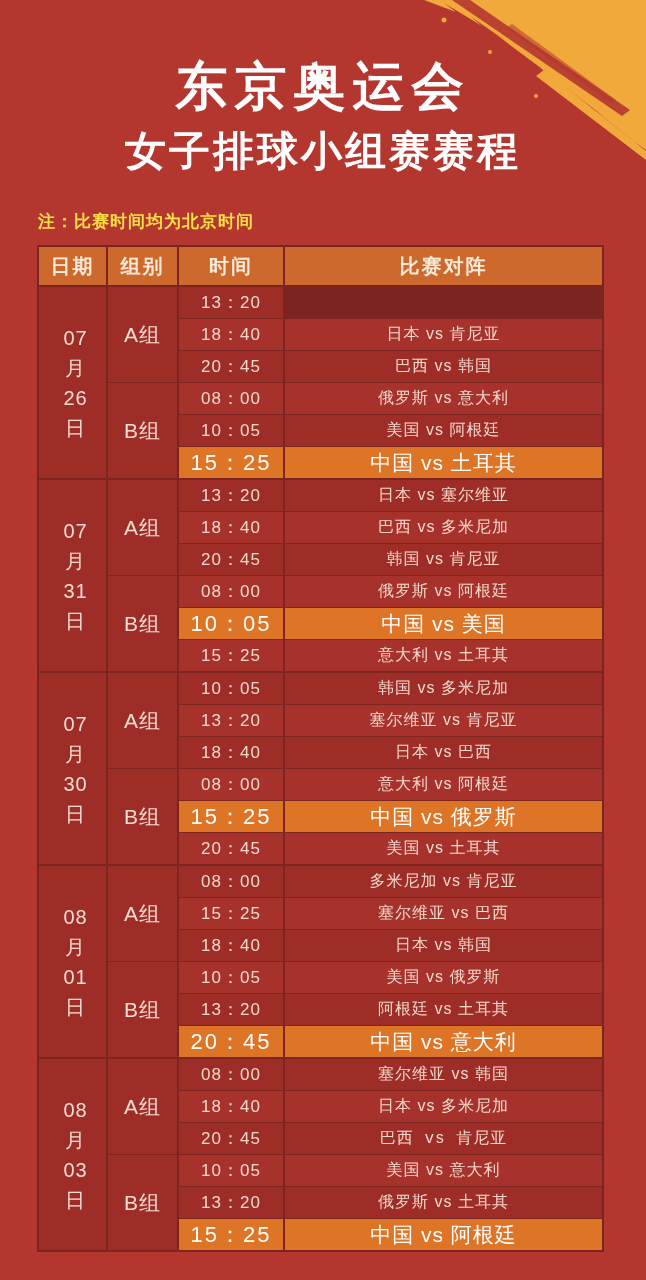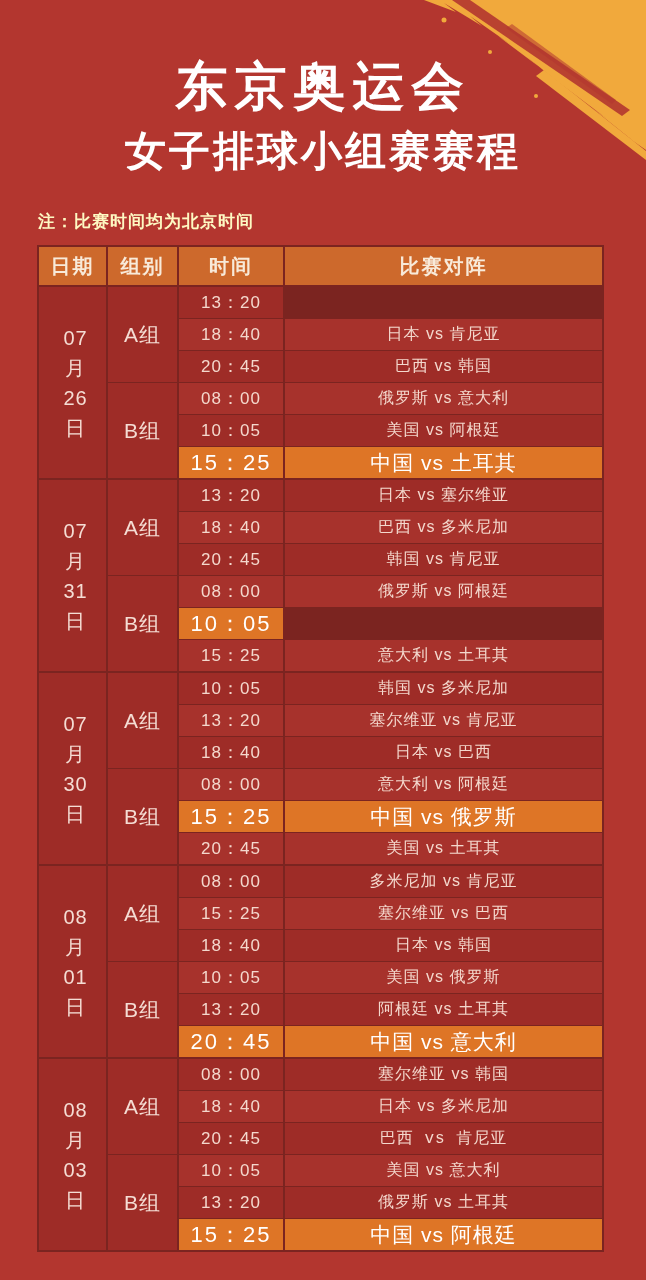--- a/index.html
+++ b/index.html
@@ -14,21 +14,21 @@
     text-align:center; color:#ffffff; font-size:52px; font-weight:900;
     letter-spacing:7px; line-height:1.1;
   }
   .subtitle {
     position:absolute; top:128px; left:0; width:100%; z-index:2;
     text-align:center; color:#ffffff; font-size:41px; font-weight:900;
     letter-spacing:3px; line-height:1.15;
   }
   .note {
     position:absolute; top:210px; left:38px; z-index:2;
-    color:#fef9c3; font-size:17px; font-weight:bold; letter-spacing:1px;
+    color:#fde047; font-size:17px; font-weight:bold; letter-spacing:1px;
   }
   .sched {
     position:absolute; left:37px; top:245px; width:567px; z-index:2;
     background:#7b2420; padding:2px; box-sizing:border-box;
     display:flex; flex-direction:column; gap:2px;
   }
   .thead {
     display:grid; grid-template-columns:67px 69px 104px 1fr; gap:2px; height:38px;
   }
   .th {
@@ -117,20 +117,21 @@
           <div class="cell time-cell" style="grid-area: 1 / 3 / 2 / 4;">13：20</div>
           <div class="cell match-cell" style="grid-area: 1 / 4 / 2 / 5;">日本 vs 塞尔维亚</div>
           <div class="cell time-cell lt" style="grid-area: 2 / 3 / 3 / 4;">18：40</div>
           <div class="cell match-cell lt" style="grid-area: 2 / 4 / 3 / 5;">巴西 vs 多米尼加</div>
           <div class="cell time-cell" style="grid-area: 3 / 3 / 4 / 4;">20：45</div>
           <div class="cell match-cell" style="grid-area: 3 / 4 / 4 / 5;">韩国 vs 肯尼亚</div>
           <div class="cell group-cell" style="grid-area: 4 / 2 / 7 / 3;">B组</div>
           <div class="cell time-cell lt" style="grid-area: 4 / 3 / 5 / 4;">08：00</div>
           <div class="cell match-cell lt" style="grid-area: 4 / 4 / 5 / 5;">俄罗斯 vs 阿根廷</div>
           <div class="cell time-cell hl" style="grid-area: 5 / 3 / 6 / 4;">10：05</div>
+          <div class="cell match-cell hl" style="grid-area: 5 / 4 / 6 / 5;">中国 vs 美国</div>
           <div class="cell time-cell lt" style="grid-area: 6 / 3 / 7 / 4;">15：25</div>
           <div class="cell match-cell lt" style="grid-area: 6 / 4 / 7 / 5;">意大利 vs 土耳其</div>
         </div>
         <div class="block">
           <div class="cell date-cell" style="grid-area: 1 / 1 / 7 / 2;">
             <div class="date-line">07</div>
             <div class="date-line">月</div>
             <div class="date-line">30</div>
             <div class="date-line">日</div>
           </div>

